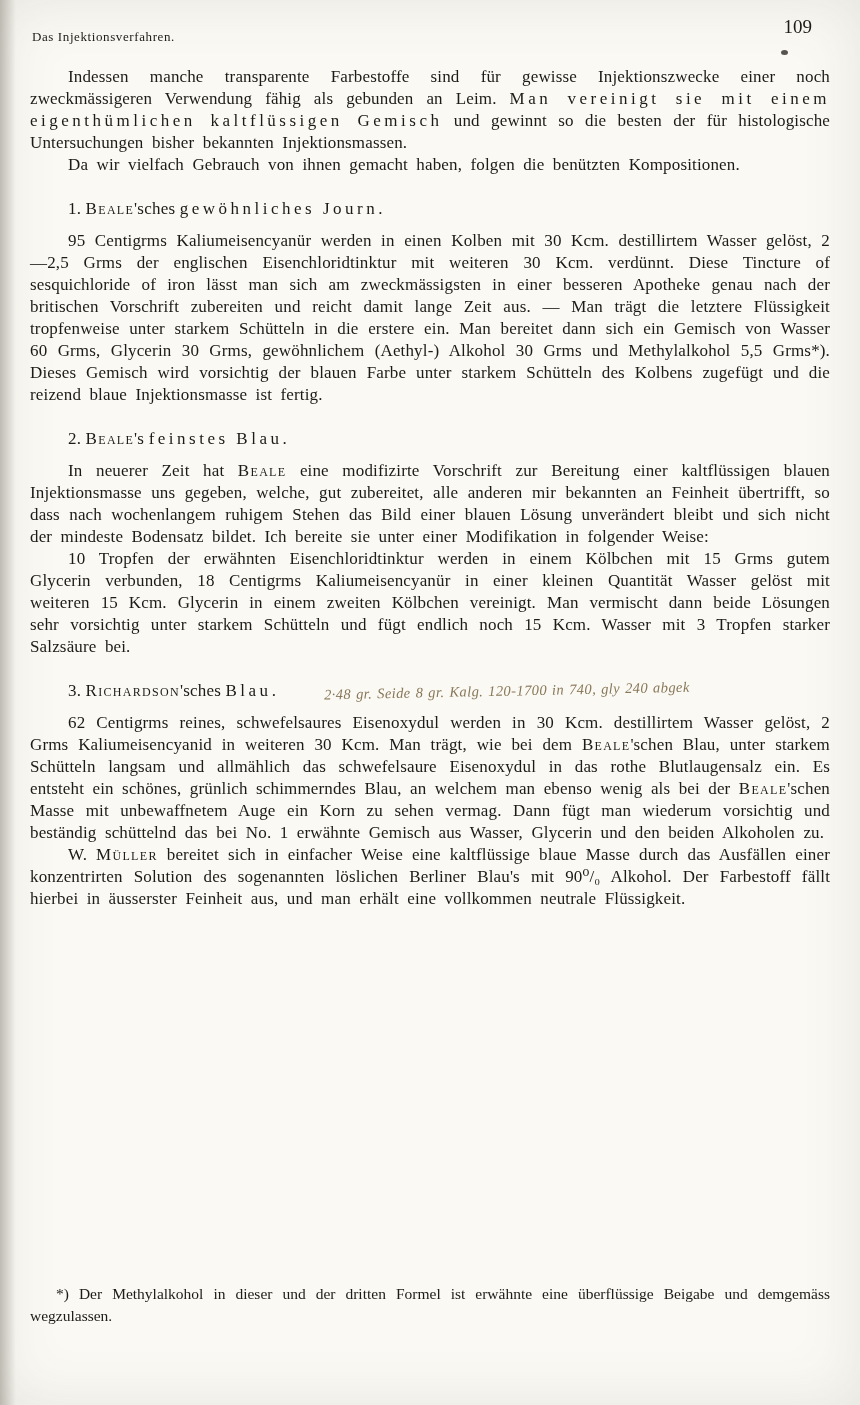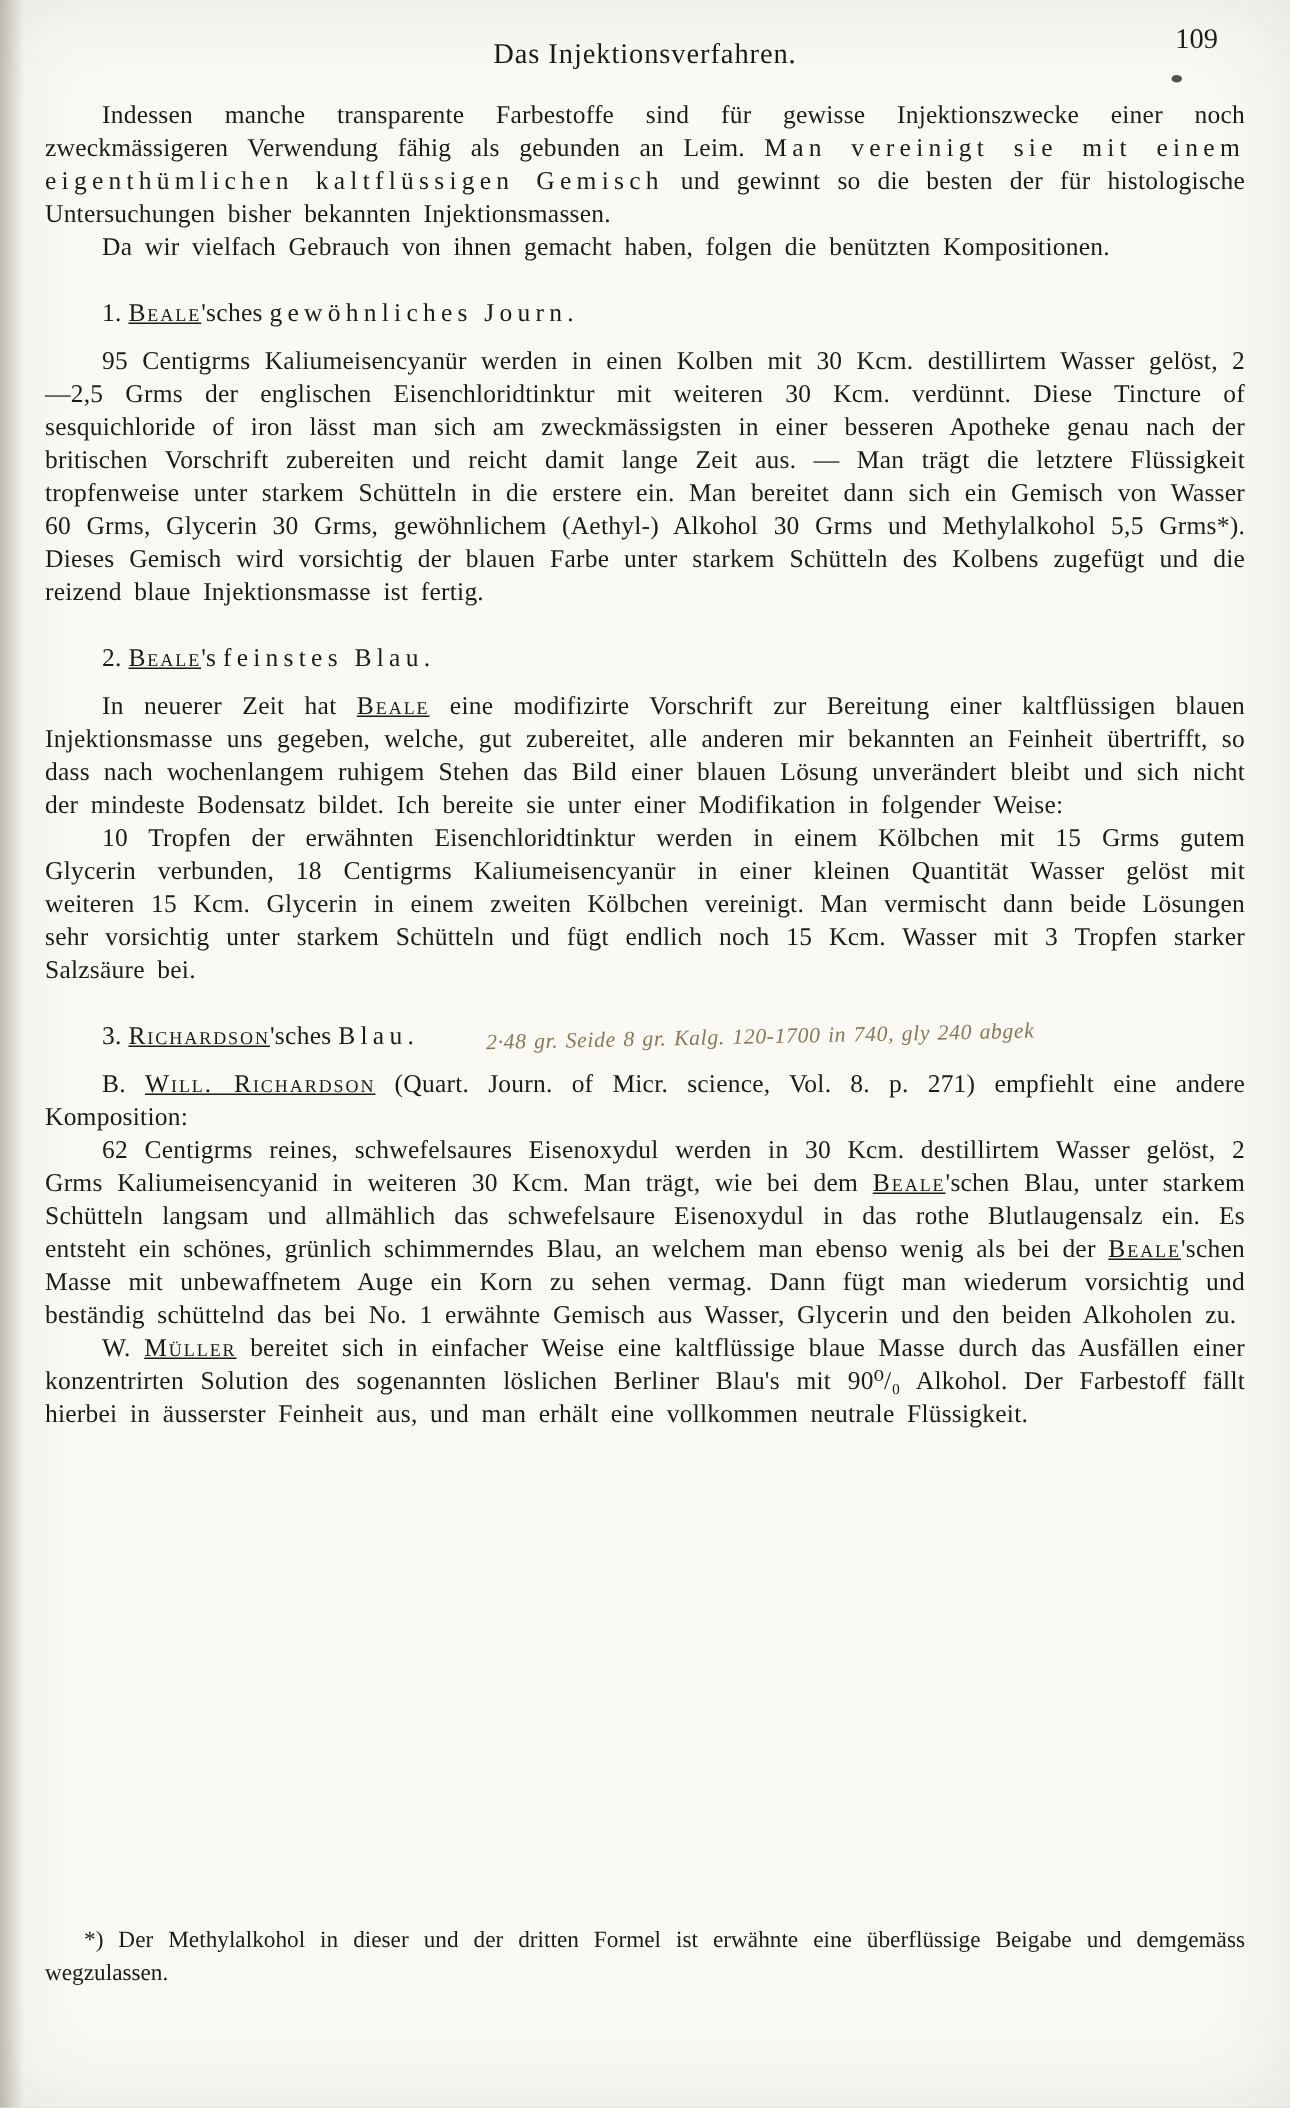--- a/index.html
+++ b/index.html
@@ -26,22 +26,22 @@
     background: linear-gradient(to right, rgba(110,104,92,0.38), rgba(110,104,92,0));
     pointer-events: none;
   }
 
   .page-header {
     position: relative;
     padding: 26px 32px 0 32px;
     height: 52px;
   }
   .running-header {
-    text-align: center;
-    font-size: 19px;
+    text-align: left;
+    font-size: 13px;
     letter-spacing: 0.6px;
   }
   .page-number {
     position: absolute;
     top: 16px; right: 48px;
     font-size: 19px;
   }
   .ink-dot {
     position: absolute;
     top: 50px; right: 72px;
@@ -66,21 +66,21 @@
   .heading {
     margin: 22px 0 10px 0;
     font-size: 17px;
     font-weight: normal;
     text-indent: 38px;
     letter-spacing: 0.2px;
   }
 
   .seg-normal {}
   .seg-spaced { letter-spacing: 3.5px; }
-  .seg-smallcaps { font-variant: small-caps; letter-spacing: 1.3px; text-decoration: underline; }
+  .seg-smallcaps { font-variant: small-caps; letter-spacing: 1.3px; }
 
   .handwriting {
     display: inline-block;
     margin-left: 10px;
     font-style: italic;
     font-size: 14.5px;
     line-height: 16px;
     color: #7c6a48;
     letter-spacing: 0.4px;
     word-spacing: 1px;
@@ -122,21 +122,20 @@
     <p class="para">Da wir vielfach Gebrauch von ihnen gemacht haben, folgen die benützten Kompositionen.</p>
 
     <h2 class="heading"><span><span class="seg-normal">1. </span><span class="seg-smallcaps">Beale</span><span class="seg-normal">'sches </span><span class="seg-spaced">gewöhnliches Journ</span><span class="seg-normal">.</span></span></h2>
     <p class="para">95 Centigrms Kaliumeisencyanür werden in einen Kolben mit 30 Kcm. destillirtem Wasser gelöst, 2—2,5 Grms der englischen Eisenchloridtinktur mit weiteren 30 Kcm. verdünnt. Diese Tincture of sesquichloride of iron lässt man sich am zweckmässigsten in einer besseren Apotheke genau nach der britischen Vorschrift zubereiten und reicht damit lange Zeit aus. — Man trägt die letztere Flüssigkeit tropfenweise unter starkem Schütteln in die erstere ein. Man bereitet dann sich ein Gemisch von Wasser 60 Grms, Glycerin 30 Grms, gewöhnlichem (Aethyl-) Alkohol 30 Grms und Methylalkohol 5,5 Grms*). Dieses Gemisch wird vorsichtig der blauen Farbe unter starkem Schütteln des Kolbens zugefügt und die reizend blaue Injektionsmasse ist fertig.</p>
 
     <h2 class="heading"><span><span class="seg-normal">2. </span><span class="seg-smallcaps">Beale</span><span class="seg-normal">'s </span><span class="seg-spaced">feinstes Blau</span><span class="seg-normal">.</span></span></h2>
     <p class="para"><span class="seg-normal">In neuerer Zeit hat </span><span class="seg-smallcaps">Beale</span><span class="seg-normal"> eine modifizirte Vorschrift zur Bereitung einer kaltflüssigen blauen Injektionsmasse uns gegeben, welche, gut zubereitet, alle anderen mir bekannten an Feinheit übertrifft, so dass nach wochenlangem ruhigem Stehen das Bild einer blauen Lösung unverändert bleibt und sich nicht der mindeste Bodensatz bildet. Ich bereite sie unter einer Modifikation in folgender Weise:</span></p>
     <p class="para">10 Tropfen der erwähnten Eisenchloridtinktur werden in einem Kölbchen mit 15 Grms gutem Glycerin verbunden, 18 Centigrms Kaliumeisencyanür in einer kleinen Quantität Wasser gelöst mit weiteren 15 Kcm. Glycerin in einem zweiten Kölbchen vereinigt. Man vermischt dann beide Lösungen sehr vorsichtig unter starkem Schütteln und fügt endlich noch 15 Kcm. Wasser mit 3 Tropfen starker Salzsäure bei.</p>
 
     <h2 class="heading"><span><span class="seg-normal">3. </span><span class="seg-smallcaps">Richardson</span><span class="seg-normal">'sches </span><span class="seg-spaced">Blau</span><span class="seg-normal">.</span></span><span class="handwriting">2·48 gr. Seide 8 gr. Kalg. 120-1700 in 740, gly 240 abgek</span></h2>
-    <p class="para"><span class="seg-normal">B. </span><span class="seg-smallcaps">Will. Richardson</span><span class="seg-normal"> (Quart. Journ. of Micr. science, Vol. 8. p. 271) empfiehlt eine andere Komposition:</span></p>
     <p class="para"><span class="seg-normal">62 Centigrms reines, schwefelsaures Eisenoxydul werden in 30 Kcm. destillirtem Wasser gelöst, 2 Grms Kaliumeisencyanid in weiteren 30 Kcm. Man trägt, wie bei dem </span><span class="seg-smallcaps">Beale</span><span class="seg-normal">'schen Blau, unter starkem Schütteln langsam und allmählich das schwefelsaure Eisenoxydul in das rothe Blutlaugensalz ein. Es entsteht ein schönes, grünlich schimmerndes Blau, an welchem man ebenso wenig als bei der </span><span class="seg-smallcaps">Beale</span><span class="seg-normal">'schen Masse mit unbewaffnetem Auge ein Korn zu sehen vermag. Dann fügt man wiederum vorsichtig und beständig schüttelnd das bei No. 1 erwähnte Gemisch aus Wasser, Glycerin und den beiden Alkoholen zu.</span></p>
 
     <p class="para"><span class="seg-normal">W. </span><span class="seg-smallcaps">Müller</span><span class="seg-normal"> bereitet sich in einfacher Weise eine kaltflüssige blaue Masse durch das Ausfällen einer konzentrirten Solution des sogenannten löslichen Berliner Blau's mit 90⁰/₀ Alkohol. Der Farbestoff fällt hierbei in äusserster Feinheit aus, und man erhält eine vollkommen neutrale Flüssigkeit.</span></p>
 
   </main>
 
   <footer class="footnote">
     <p class="footnote-text">*) Der Methylalkohol in dieser und der dritten Formel ist erwähnte eine überflüssige Beigabe und demgemäss wegzulassen.</p>
   </footer>
 </div>

